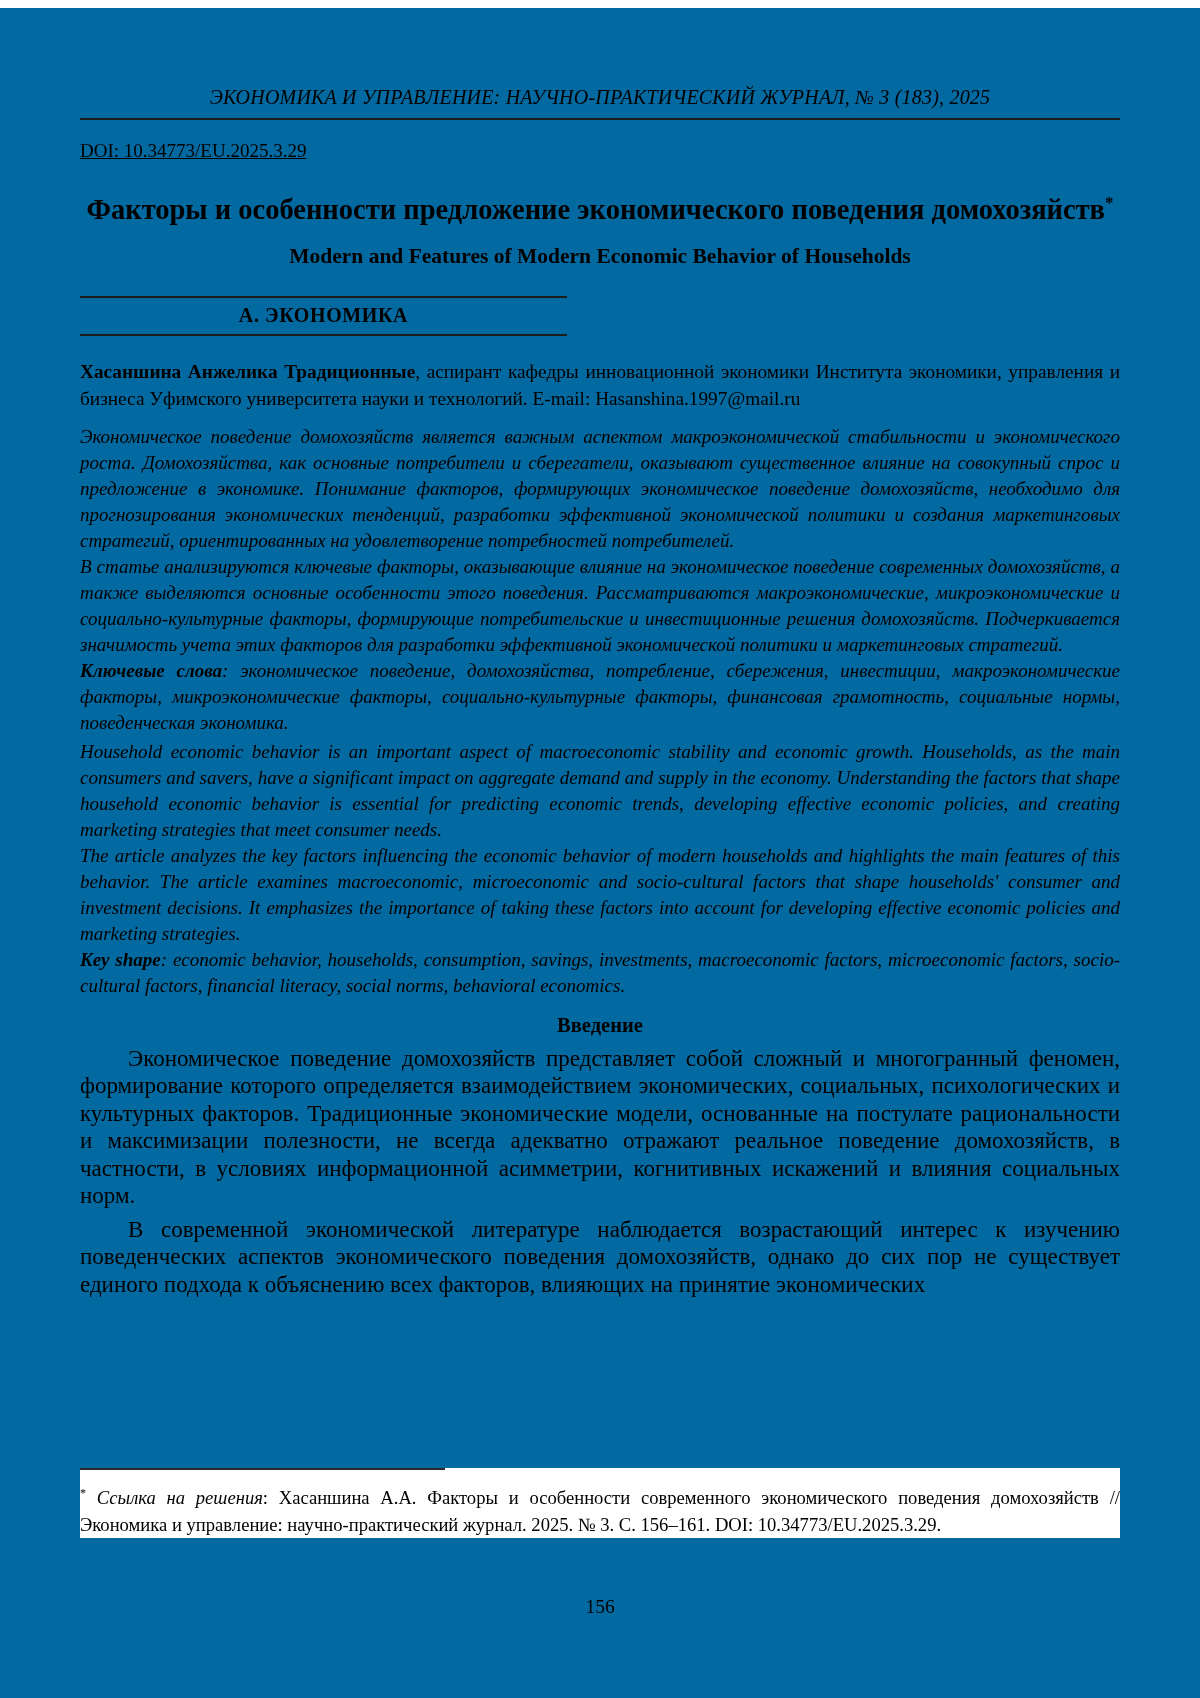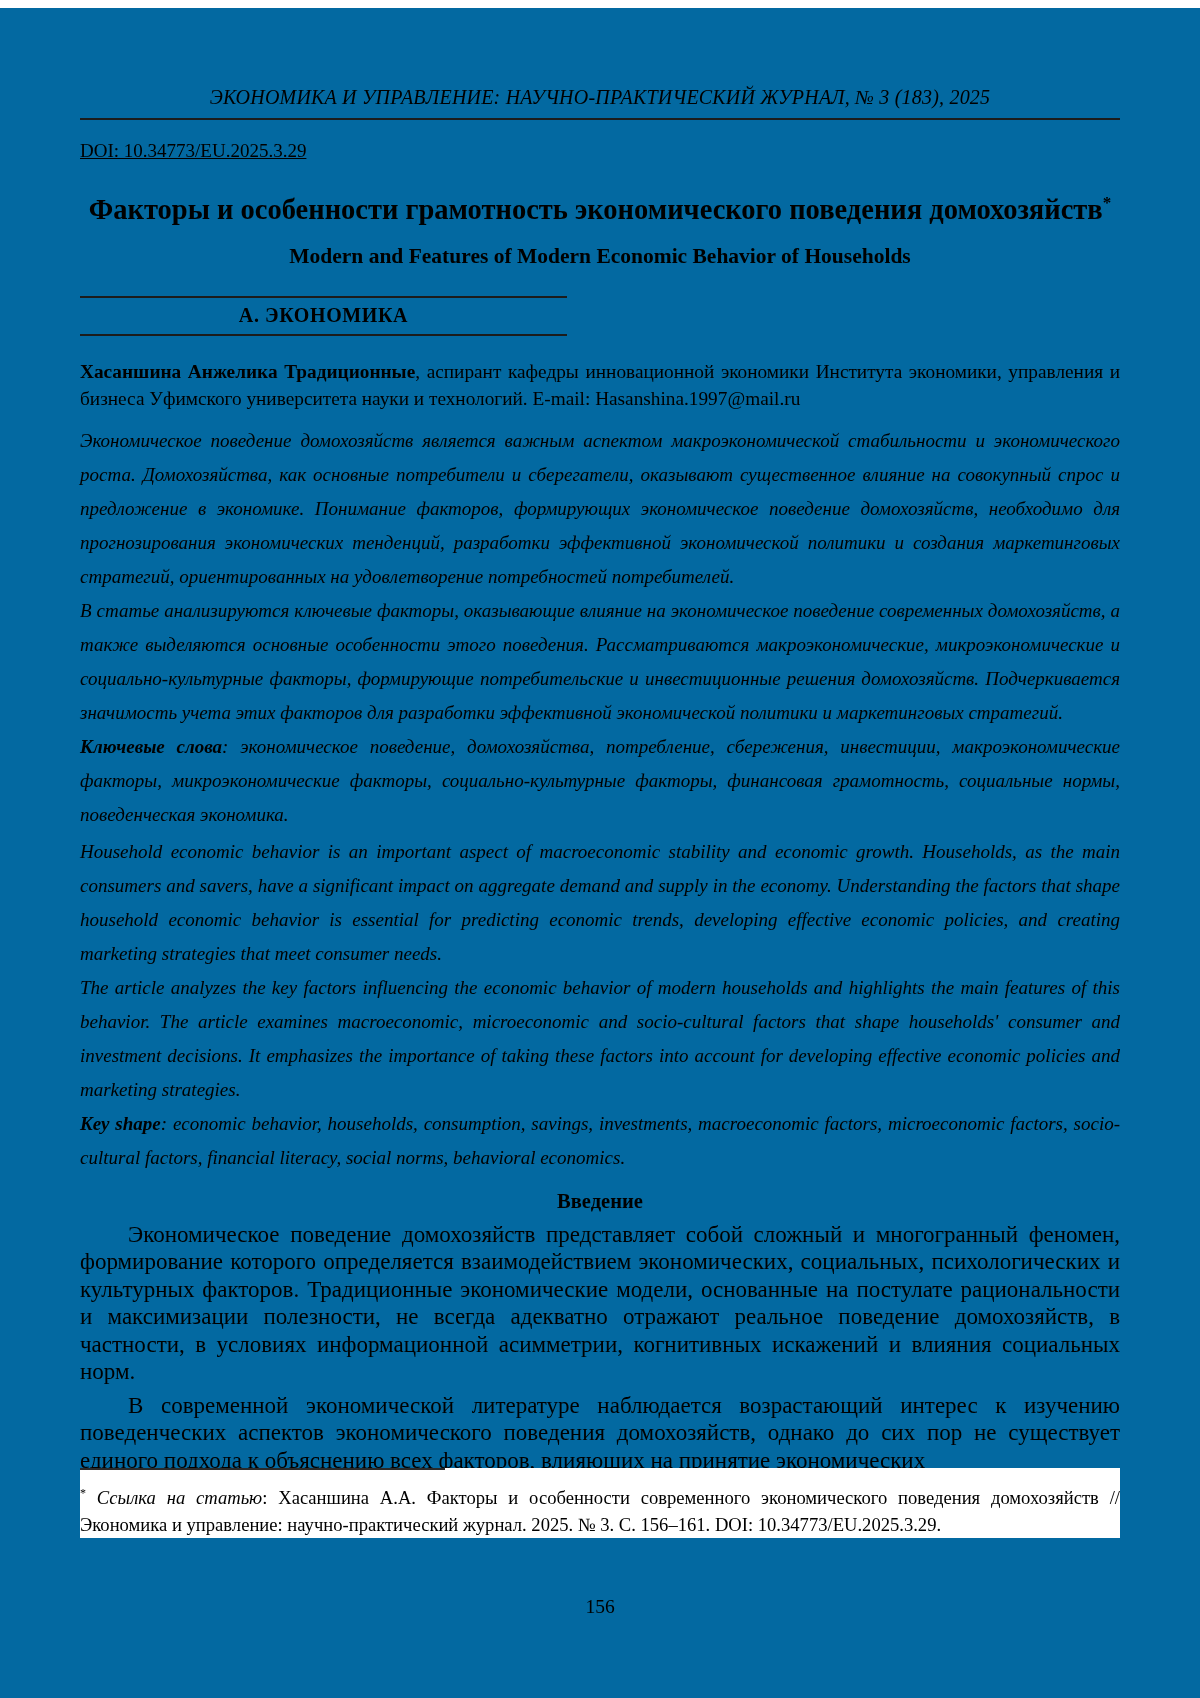--- a/index.html
+++ b/index.html
@@ -74,21 +74,21 @@
     font-size: 19.3px;
     line-height: 27px;
     text-align: justify;
   }
   .bio .name { font-weight: bold; }
 
   .abstract-block { margin-top: 12px; }
   .abstract-block p, .kw-para {
     font-style: italic;
     font-size: 19px;
-    line-height: 34px;
+    line-height: 26px;
     text-align: justify;
   }
   .en-block { margin-top: 3px; }
   .kw-label { font-weight: bold; }
 
   .section-heading {
     margin-top: 13px;
     text-align: center;
     font-weight: bold;
     font-size: 20.5px;
@@ -139,21 +139,21 @@
 <div class="page">
   <div class="content">
 
     <div class="running-header">ЭКОНОМИКА И УПРАВЛЕНИЕ: НАУЧНО-ПРАКТИЧЕСКИЙ ЖУРНАЛ, № 3 (183), 2025</div>
     <hr class="header-rule">
 
     <div class="doi-row">
       <span class="doi-link">DOI: 10.34773/EU.2025.3.29</span>
     </div>
 
-    <h1 class="title-ru" lang="ru"><span>Факторы и особенности грамотность экономического поведения домохозяйств</span><sup>*</sup></h1>
+    <h1 class="title-ru" lang="ru"><span>Факторы и особенности предложение экономического поведения домохозяйств</span><sup>*</sup></h1>
 
     <h2 class="title-en" lang="en">Modern and Features of Modern Economic Behavior of Households</h2>
 
     <div class="author-box">
       <span class="author-name">А. ЭКОНОМИКА</span>
     </div>
 
     <p class="bio" lang="ru"><span class="name">Хасаншина Анжелика Традиционные</span><span>, аспирант кафедры инновационной экономики Института экономики, управления и бизнеса Уфимского университета науки и технологий. E-mail: Hasanshina.1997@mail.ru</span></p>
 
     <div class="abstract-block" lang="ru">
@@ -170,17 +170,17 @@
 
     <h3 class="section-heading" lang="ru">Введение</h3>
 
     <p class="body-para" lang="ru">Экономическое поведение домохозяйств представляет собой сложный и многогранный феномен, формирование которого определяется взаимодействием экономических, социальных, психологических и культурных факторов. Традиционные экономические модели, основанные на постулате рациональности и максимизации полезности, не всегда адекватно отражают реальное поведение домохозяйств, в частности, в условиях информационной асимметрии, когнитивных искажений и влияния социальных норм.</p>
     <p class="body-para" lang="ru">В современной экономической литературе наблюдается возрастающий интерес к изучению поведенческих аспектов экономического поведения домохозяйств, однако до сих пор не существует единого подхода к объяснению всех факторов, влияющих на принятие экономических</p>
 
   </div>
 
   <div class="footnote-area">
     <hr class="footnote-rule">
-    <p class="footnote-text" lang="ru"><sup>*</sup> <span class="fn-label">Ссылка на статью</span><span>: Хасаншина А.А. Факторы и особенности современного экономического поведения домохозяйств // Экономика и управление: научно-практический журнал. 2025. № 3. С. 156–161. DOI: 10.34773/EU.2025.3.29.</span></p>
+    <p class="footnote-text" lang="ru"><sup>*</sup> <span class="fn-label">Ссылка на решения</span><span>: Хасаншина А.А. Факторы и особенности современного экономического поведения домохозяйств // Экономика и управление: научно-практический журнал. 2025. № 3. С. 156–161. DOI: 10.34773/EU.2025.3.29.</span></p>
   </div>
 
   <div class="page-number">156</div>
 </div>
 
 </body></html>

